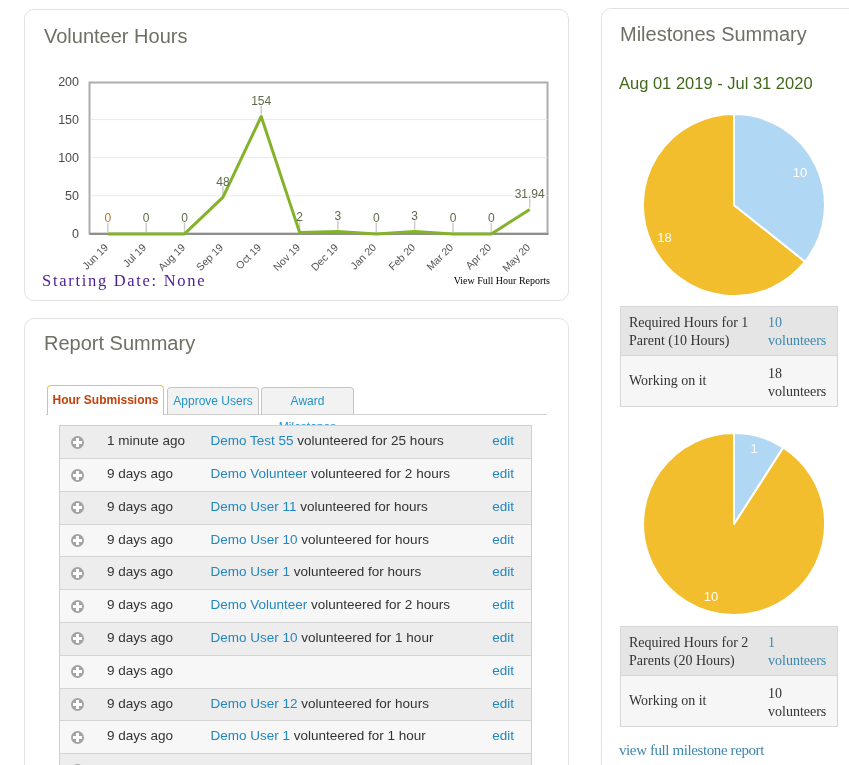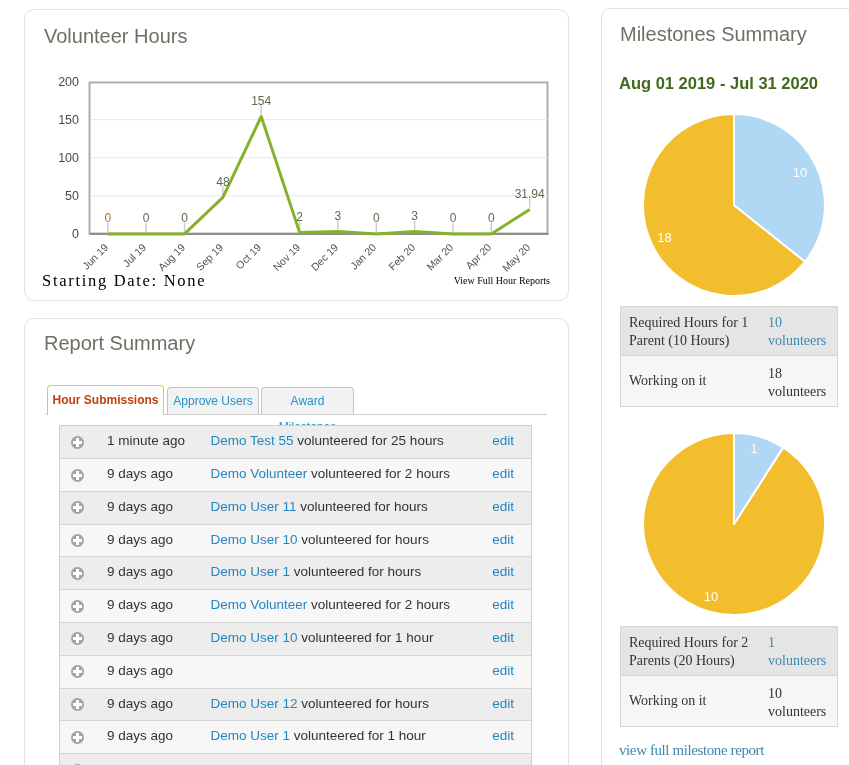--- a/index.html
+++ b/index.html
@@ -99,21 +99,21 @@
     <text x="301" y="248" transform="rotate(-45 301 248)">Nov 19</text>
     <text x="339" y="248" transform="rotate(-45 339 248)">Dec 19</text>
     <text x="377" y="248" transform="rotate(-45 377 248)">Jan 20</text>
     <text x="416" y="248" transform="rotate(-45 416 248)">Feb 20</text>
     <text x="454" y="248" transform="rotate(-45 454 248)">Mar 20</text>
     <text x="492" y="248" transform="rotate(-45 492 248)">Apr 20</text>
     <text x="531" y="248" transform="rotate(-45 531 248)">May 20</text>
   </g>
 </svg>
 
-<div class="abs serif" style="left:42px; top:271px; font-size:16.5px; letter-spacing:1.7px; color:#000000;">Starting Date: None</div>
+<div class="abs serif" style="left:42px; top:271px; font-size:16.5px; letter-spacing:1.7px; color:#4c1d95;">Starting Date: None</div>
 <div class="abs serif" style="right:299px; top:275px; font-size:10px; color:#000000;font-family:Liberation Serif, serif;">View Full Hour Reports</div>
 
 <div class="card" style="left:24px; top:318px; width:545px; height:600px;"></div>
 <div class="cardtitle" style="left:44px; top:332px;">Report Summary</div>
 
 <div class="abs" style="left:46px; top:414px; width:501px; height:1px; background:#cfcfcf;"></div>
 
 <div class="tab" style="left:47px; top:385px; width:117px; height:30px; line-height:29px;
   background:#fff; border-color:#f5c33b; color:#c2410c; font-weight:bold; z-index:2;">Hour Submissions</div>
 <div class="tab" style="left:167px; top:387px; width:92px; height:27px; line-height:26px;">Approve Users</div>
@@ -179,21 +179,21 @@
       <span class="what"><span class="blue">Demo User 1</span> volunteered for 1 hour</span>
       <span class="edit">edit</span>
     </div>
 <div class="row rowa">
       <span class="plus"></span>
     </div>
 </div>
 
 <div class="card" style="left:601px; top:8px; width:300px; height:900px;"></div>
 <div class="cardtitle" style="left:620px; top:23px;">Milestones Summary</div>
-<div class="abs" style="left:619px; top:74px; font-size:16.5px; font-weight:bold; color:#40691c;">Aug 01 2019 - Jul 31 2020</div>
+<div class="abs" style="left:619px; top:74px; font-size:16.5px; font-weight:normal; color:#40691c;">Aug 01 2019 - Jul 31 2020</div>
 
 <svg class="abs" style="left:642px; top:113px;" width="184" height="184">
   <path d="M92,92 L163.1,148.7 A91,91 0 1 1 92,1 Z" fill="#f3be2d" stroke="#fff" stroke-width="2" stroke-linejoin="round"></path>
   <path d="M92,92 L92,1 A91,91 0 0 1 163.1,148.7 Z" fill="#b0d7f3" stroke="#fff" stroke-width="2" stroke-linejoin="round"></path>
   <text x="158" y="64" font-size="13" fill="#fff" text-anchor="middle">10</text>
   <text x="22.5" y="128.5" font-size="13" fill="#fff" text-anchor="middle">18</text>
 </svg>
 
 <div class="mtable" style="top:306px;">
   <div class="mrow mrow1" style="height:49px;">

